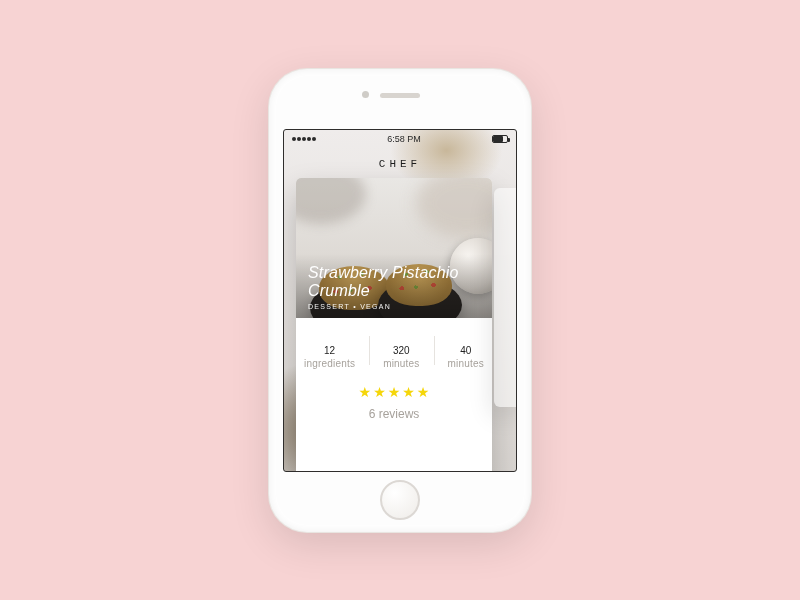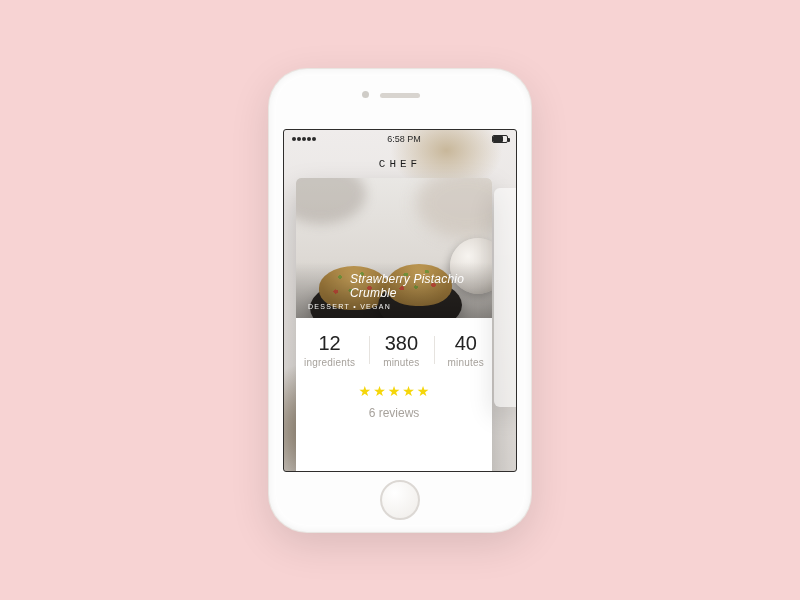--- a/index.html
+++ b/index.html
@@ -165,38 +165,38 @@
   }
   .crumble.left{ width:70px; height:44px; left:23px; bottom:8px; }
   .crumble.right{ width:66px; height:42px; right:40px; bottom:12px; }
 
   .photo-overlay{
     position:absolute; left:0; right:0; bottom:0;
     padding:10px 12px 8px;
     background: linear-gradient(180deg, rgba(0,0,0,0) 0%, rgba(0,0,0,0.35) 100%);
     color:#fff;
   }
-  .recipe-title{ font-size:12px; font-weight:500; font-style:italic; letter-spacing:.2px;margin-left:42px; }
+  .recipe-title{ font-size:16px; font-weight:500; font-style:italic; letter-spacing:.2px; }
   .recipe-tags{ font-size:7px; letter-spacing:1.3px; opacity:.95; margin-top:3px; }
 
   .stats-row{
     display:flex; justify-content:center;
     padding: 14px 6px 10px;
   }
   .stat{
     flex:0 0 auto;
     text-align:center;
     padding: 0 14px;
     position:relative;
   }
   .stat + .stat::before{
     content:""; position:absolute; left:0; top:4px; bottom:4px;
     width:1px; background:#e6e3df;
   }
-  .stat-value{ font-size:20px; color:#232323; font-weight:400; }
+  .stat-value{ font-size:10px; color:#232323; font-weight:400;margin-top:13px; }
   .stat-label{ font-size:10px; color:#a7a29c; margin-top:2px; letter-spacing:.2px; }
 
   .rating-row{ text-align:center; padding: 4px 0 2px; }
   .stars{ display:inline-flex; gap:2px; }
   .star{ color:#f5d60a; font-size:14px; line-height:1; }
   .reviews{ font-size:12px; color:#a7a29c; margin-top:6px; }
 
 </style>
 </head>
 <body>
@@ -242,21 +242,21 @@
             <div class="recipe-tags">DESSERT • VEGAN</div>
           </div>
         </div>
 
         <div class="stats-row">
           <div class="stat">
             <div class="stat-value">12</div>
             <div class="stat-label">ingredients</div>
           </div>
           <div class="stat">
-            <div class="stat-value">380</div>
+            <div class="stat-value">320</div>
             <div class="stat-label">minutes</div>
           </div>
           <div class="stat">
             <div class="stat-value">40</div>
             <div class="stat-label">minutes</div>
           </div>
         </div>
 
         <div class="rating-row">
           <div class="stars">

